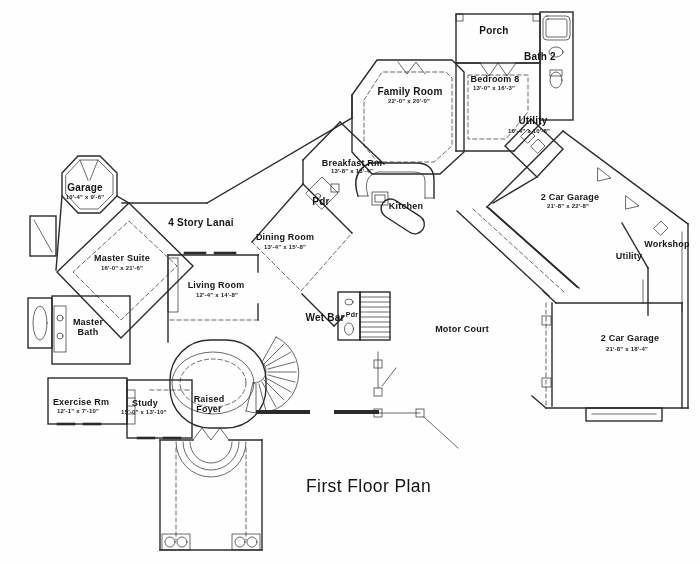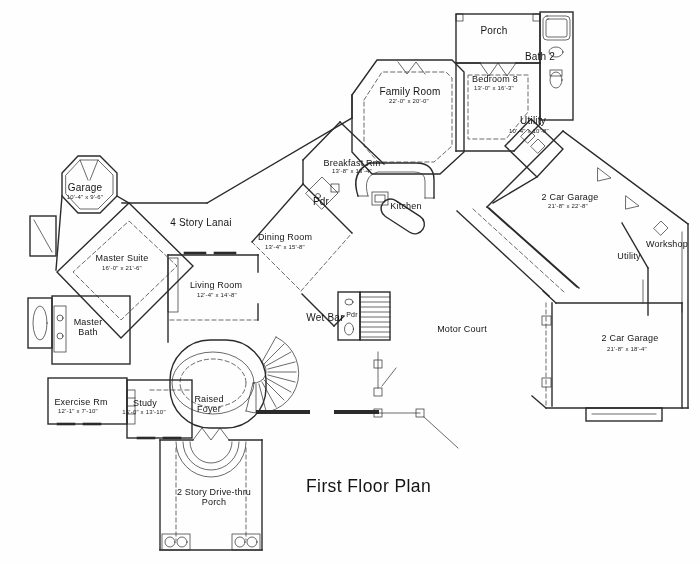--- a/index.html
+++ b/index.html
@@ -6,21 +6,21 @@
   .page{position:relative;width:700px;height:564px;background:#fefefe;overflow:hidden;
         font-family:"Liberation Sans",sans-serif;}
   svg{position:absolute;left:0;top:0;}
   svg *{stroke:#2b2b2b;fill:none;stroke-width:1;stroke-linecap:square;}
   .wall{stroke-width:1.4;}
   .thin{stroke-width:0.7;}
   .d{stroke-dasharray:4,3;}
   .hatch{stroke-width:4;stroke-dasharray:2,2;}
   .tick{stroke-width:2.6;}
   .lbl{position:absolute;transform:translate(-50%,-50%);color:#141414;white-space:nowrap;
-       text-align:center;font-size:9px;letter-spacing:0.2px;line-height:1.12;}
+       text-align:center;font-size:9px;letter-spacing:0.2px;line-height:1.12;font-weight:bold;}
   .sz10{font-size:10px;}
   .sz8{font-size:10px;}
   .sz7{font-size:7px;}
   .dim{font-size:6px;letter-spacing:0.2px;color:#222;}
   .wrap{white-space:normal;}
   .title{position:absolute;color:#141414;font-size:17.5px;letter-spacing:0.4px;}
 </style>
 </head>
 <body>
 
@@ -250,16 +250,15 @@
   <div class="lbl" style="left:216px;top:285px">Living Room</div>
   <div class="lbl dim" style="left:217px;top:295px">12'-4" x 14'-8"</div>
   <div class="lbl wrap" style="left:88px;top:327px;width:46px">Master Bath</div>
   <div class="lbl sz8" style="left:325px;top:318px">Wet Bar</div>
   <div class="lbl sz7" style="left:352px;top:315px">Pdr</div>
   <div class="lbl" style="left:81px;top:402px">Exercise Rm</div>
   <div class="lbl dim" style="left:78px;top:411px">12'-1" x 7'-10"</div>
   <div class="lbl" style="left:145px;top:403px">Study</div>
   <div class="lbl dim" style="left:144px;top:412px">15'-0" x 13'-10"</div>
   <div class="lbl wrap" style="left:209px;top:404px;width:50px">Raised Foyer</div>
-  <div class="lbl wrap" style="left:214px;top:497px;width:94px">2 Story Drive-thru Porch</div>
 
   <div class="title" style="left:306px;top:476px">First Floor Plan</div>
 </div>
 
 </body></html>

